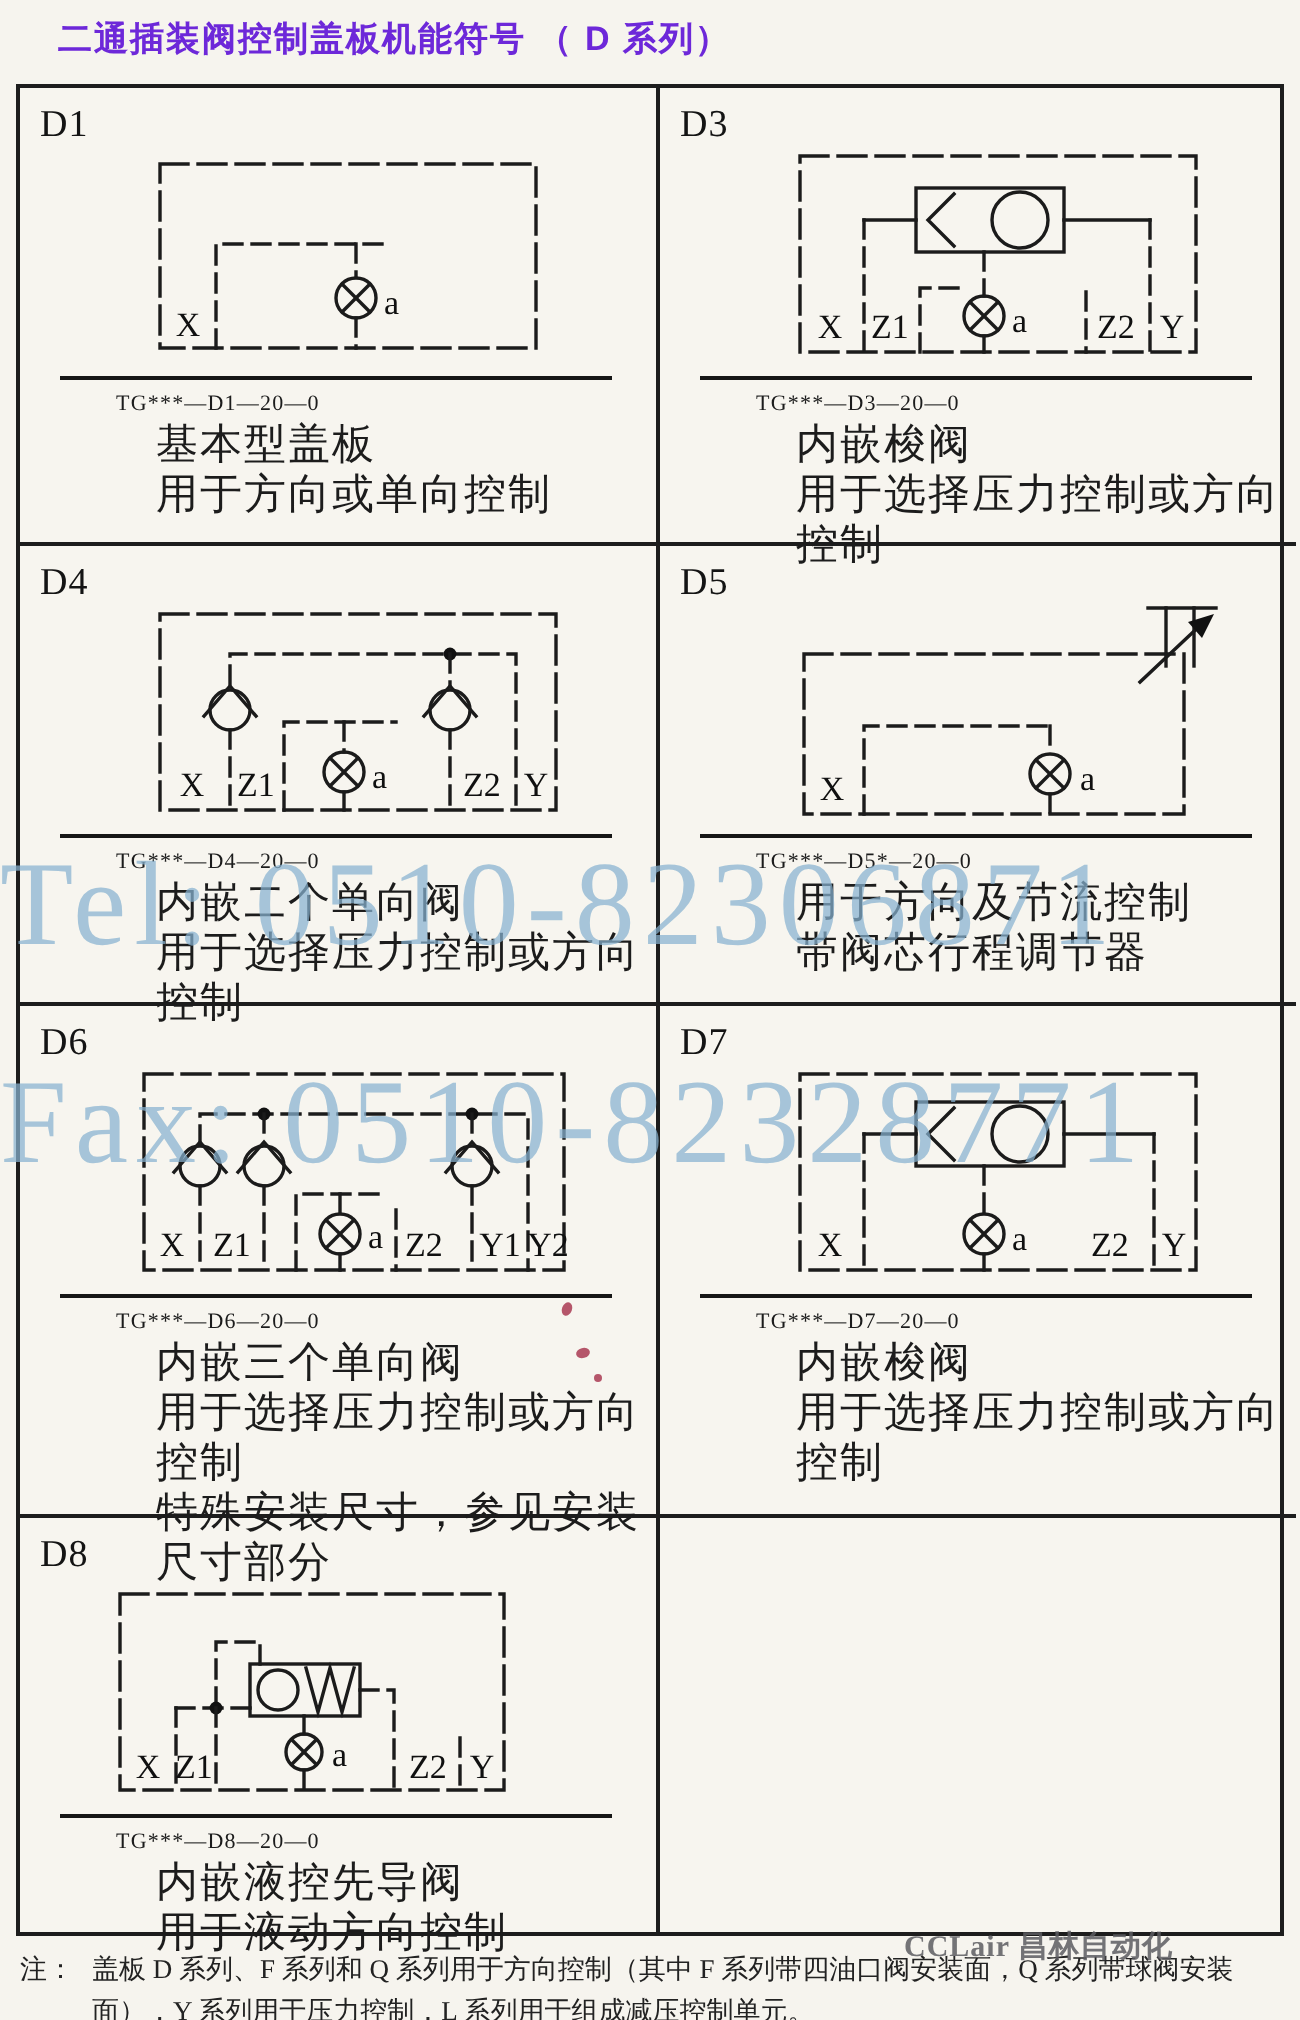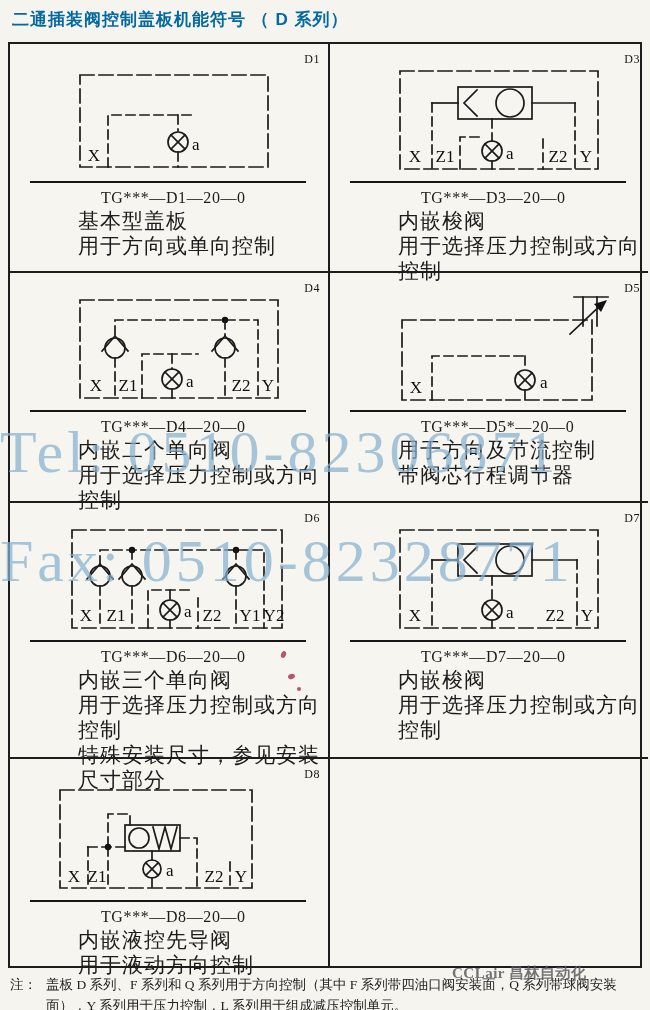--- a/index.html
+++ b/index.html
@@ -3,45 +3,45 @@
 <meta charset="utf-8">
 <style>
   html,body{margin:0;padding:0;}
   body{
     width:650px;height:1010px;position:relative;overflow:hidden;
     background:#f6f4ee;
     font-family:"Liberation Serif","DejaVu Serif",serif;
     color:#1c1c1c;
   }
   .page-title{
-    position:absolute;left:12px;top:8px;
+    position:absolute;left:29px;top:8px;
     font-family:"Liberation Sans","DejaVu Sans",sans-serif;
-    font-weight:bold;font-size:17px;letter-spacing:1px;color:#0369a1;
+    font-weight:bold;font-size:17px;letter-spacing:1px;color:#6d28d9;
   }
   .sheet{
     position:absolute;left:8px;top:42px;width:634px;height:926px;
     border:2px solid #1d1d1d;box-sizing:border-box;
     display:grid;grid-template-columns:1fr 1fr;
     grid-template-rows:229px 230px 256px 207px;
     background:#f7f5ef;z-index:1;
   }
   .cell{position:relative;box-sizing:border-box;padding:6px 8px 0 10px;}
   .cell.bR{border-right:2px solid #1d1d1d;}
   .cell.bB{border-bottom:2px solid #1d1d1d;}
   .cell-id{
-    font-size:12px;letter-spacing:.5px;margin:2px 0 0 20px;color:#141414;text-align:right;
+    font-size:19px;letter-spacing:.5px;margin:2px 0 0 0;color:#141414;
   }
   svg.schematic{display:block;margin:-6px auto 0 auto;}
   .ln{fill:none;stroke:#1b1b1b;stroke-width:1.7;stroke-linecap:square;}
   .dsh{stroke-dasharray:9 5;}
   .lds{stroke-dasharray:14 5;}
   .prt{font-family:"Liberation Serif",serif;font-size:17px;fill:#101010;stroke:none;}
   .jdot{fill:#111;stroke:none;}
   .sep{border:0;border-top:2px solid #161616;margin:2px 14px 6px 10px;}
-  .model{font-size:16px;letter-spacing:.6px;margin:4px 0 2px 81px;}
+  .model{font-size:11px;letter-spacing:.6px;margin:4px 0 2px 38px;}
   .zh{font-size:21px;letter-spacing:1px;margin:0 0 0 58px;line-height:25px;}
   .wm{
     position:absolute;left:0;width:566px;z-index:5;pointer-events:none;
     font-family:"Liberation Serif",serif;font-size:60px;letter-spacing:4px;
     color:rgba(134,177,208,0.72);white-space:nowrap;
   }
   .wm-tel{top:418px;}
   .wm-fax{top:527px;}
   .wm-brand{
     position:absolute;left:452px;top:964px;z-index:6;pointer-events:none;

